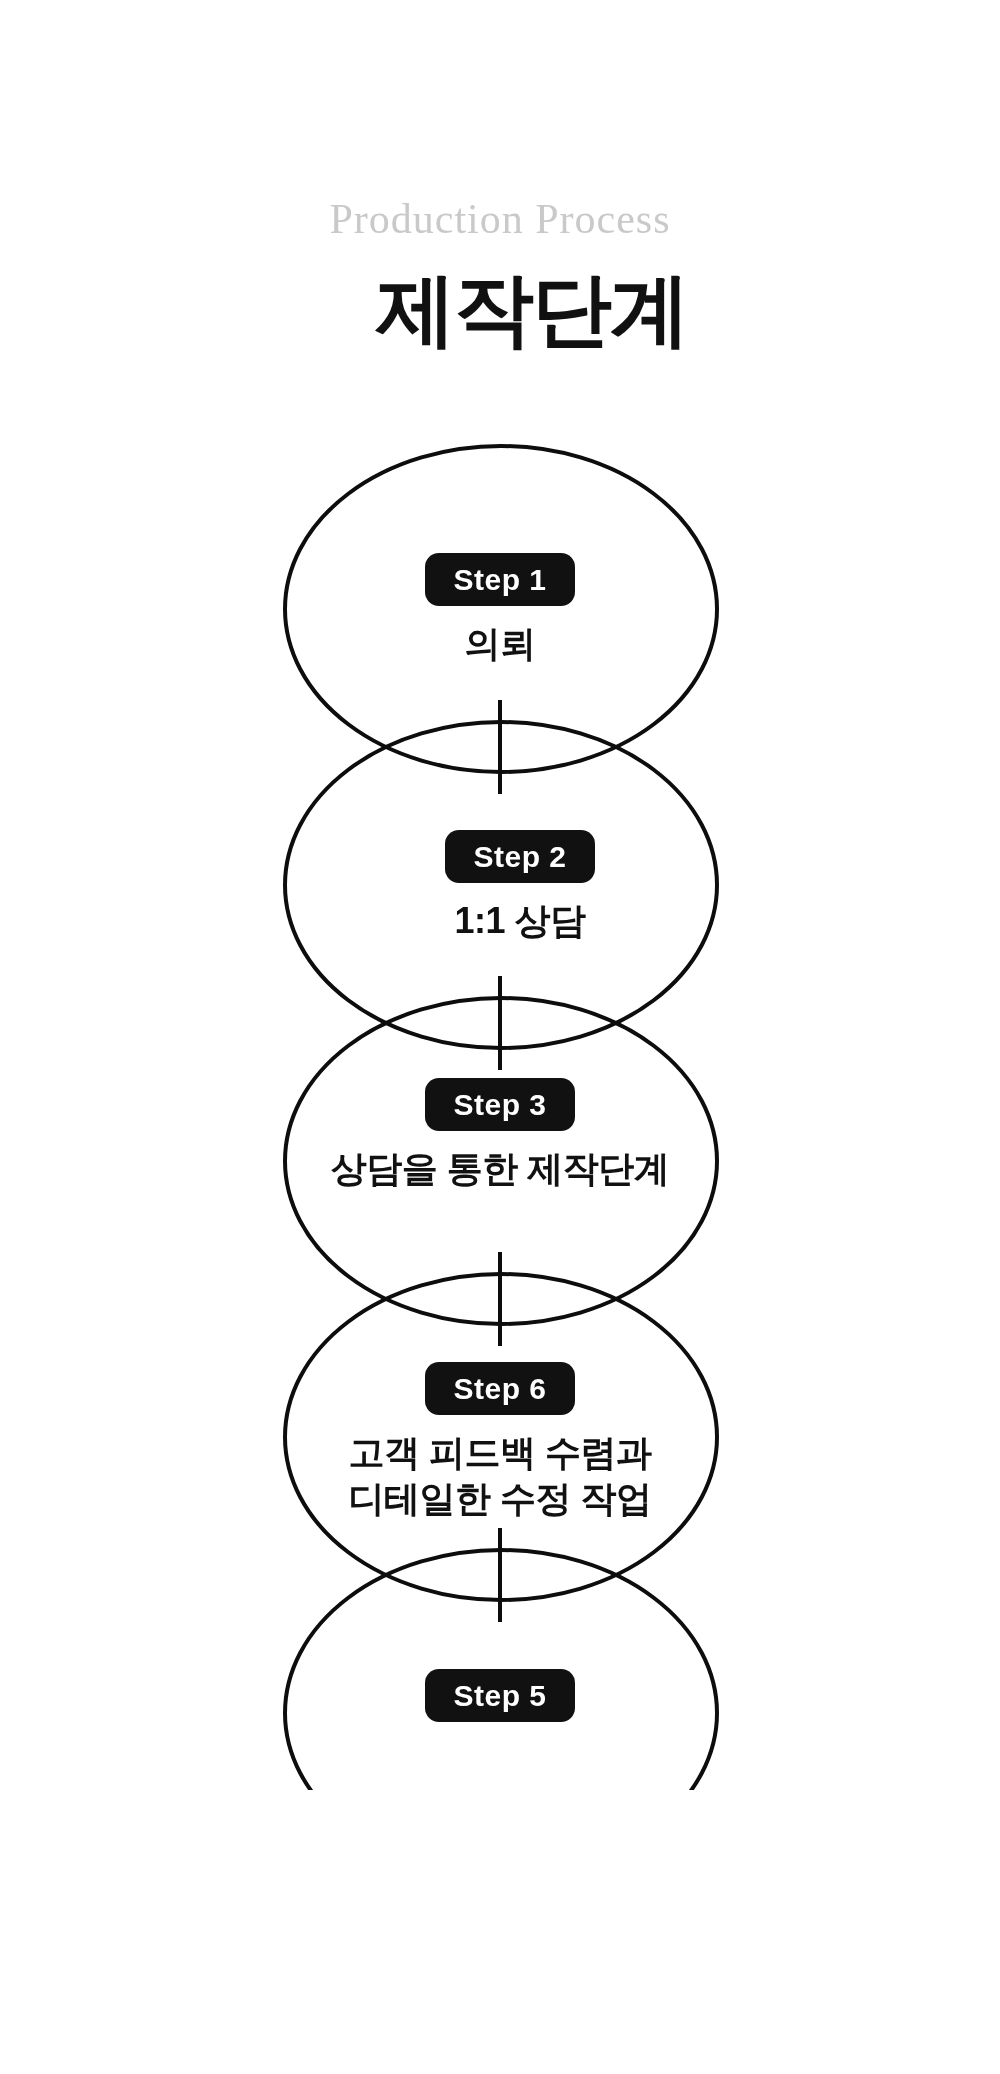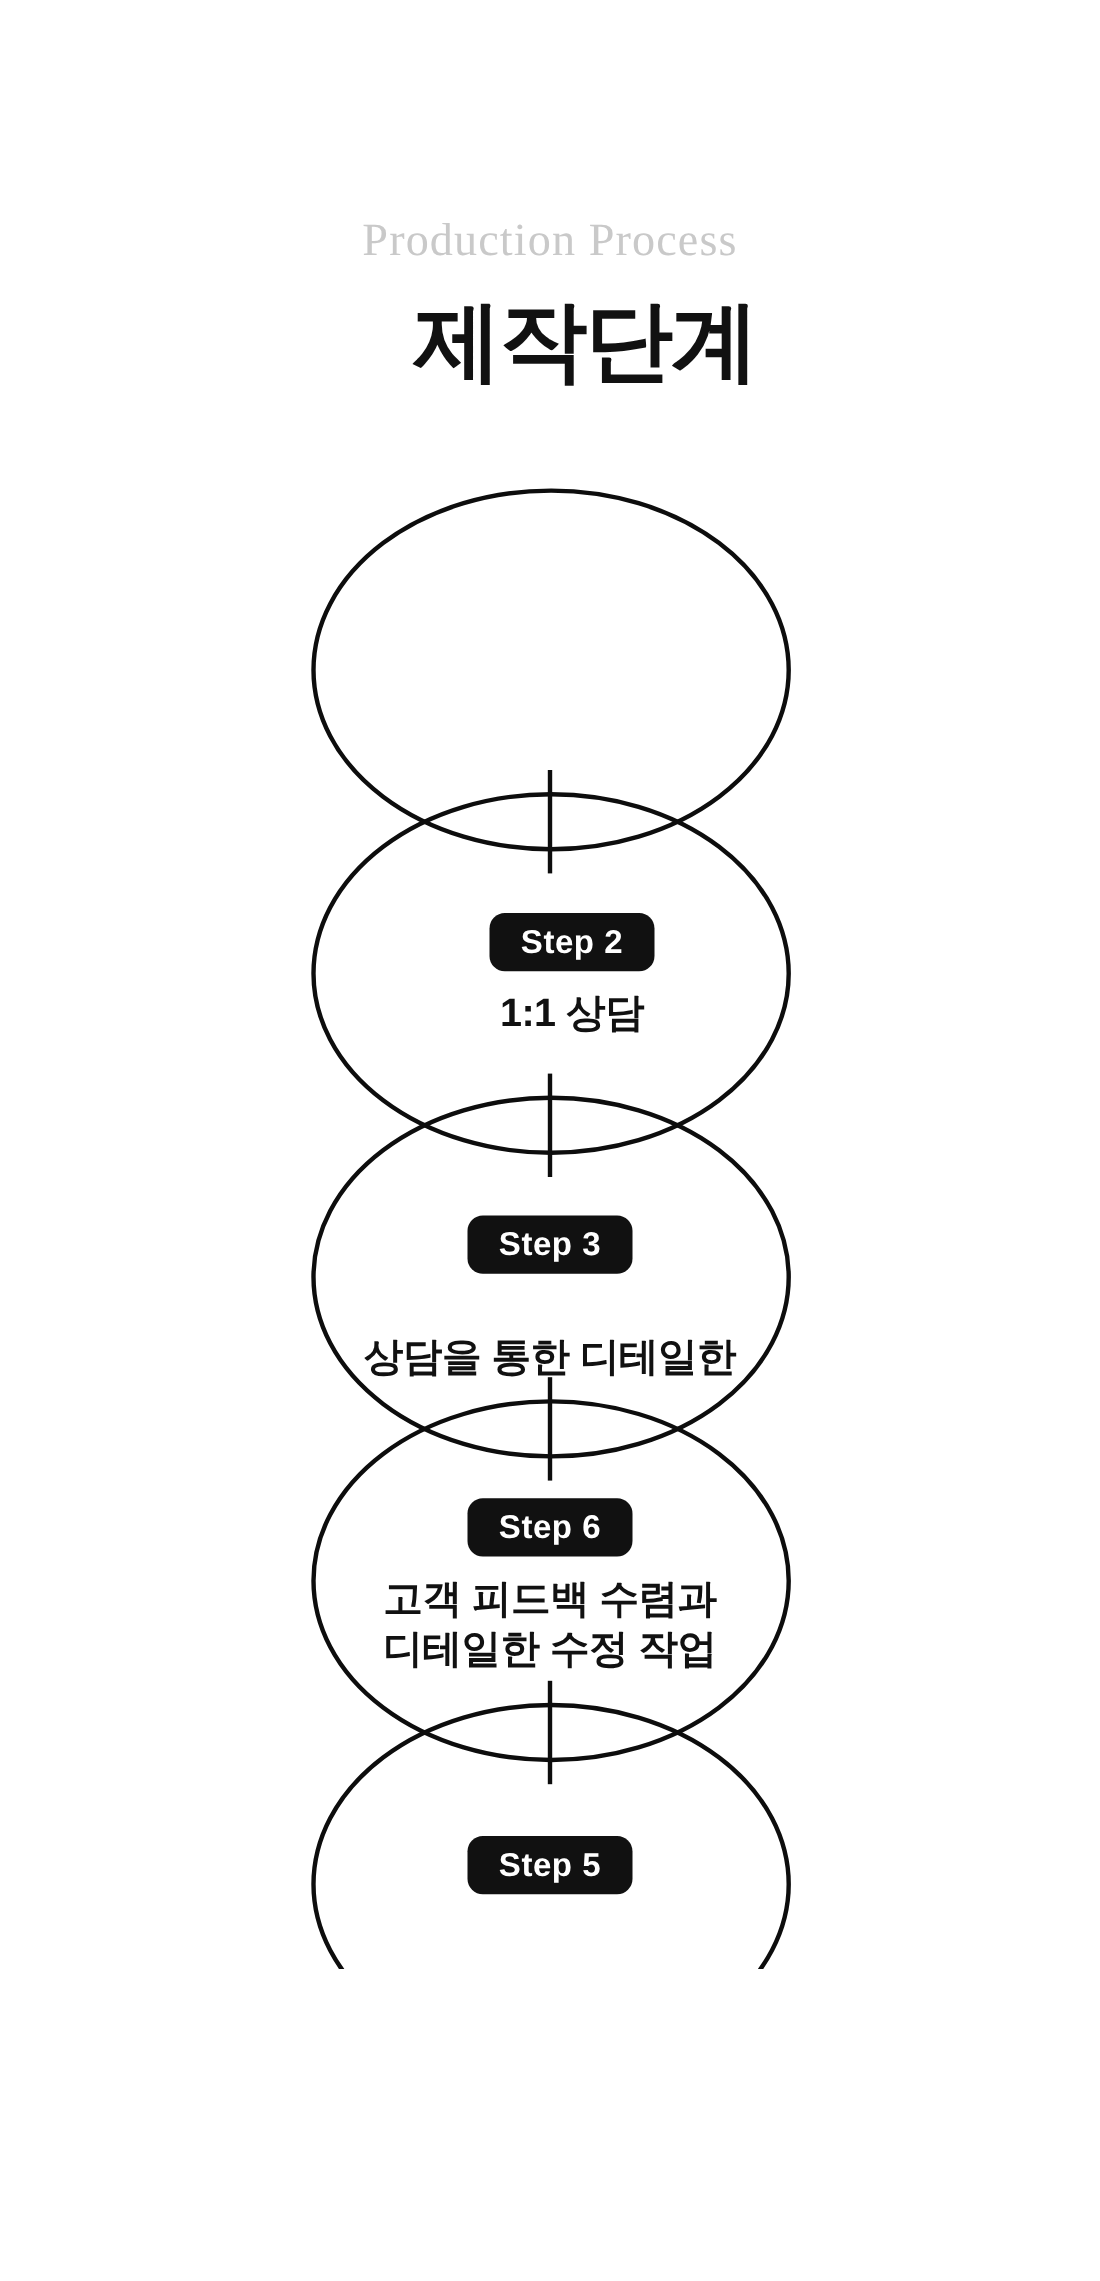--- a/index.html
+++ b/index.html
@@ -64,21 +64,21 @@
   .step-block {
     position: absolute;
     left: 0;
     width: 100%;
     display: flex;
     flex-direction: column;
     align-items: center;
   }
   .step-block.s1 { top: 553px; }
   .step-block.s2 { top: 830px; margin-left: 20px; }
-  .step-block.s3 { top: 1105px; gap: 37px; }
+  .step-block.s3 { top: 1078px; }
   .step-block.s4 { top: 1362px; }
   .step-block.s5 { top: 1669px; justify-content: space-between; }
 
   .step-badge {
     min-width: 144px;
     height: 53px;
     box-sizing: border-box;
     padding: 0 28px;
     background: #111111;
     border-radius: 14px;
@@ -126,36 +126,44 @@
     <ellipse cx="501" cy="885" rx="216" ry="163"></ellipse>
     <ellipse cx="501" cy="1161" rx="216" ry="163"></ellipse>
     <ellipse cx="501" cy="1437" rx="216" ry="163"></ellipse>
     <ellipse cx="501" cy="1713" rx="216" ry="163"></ellipse>
     <line x1="500" y1="700" x2="500" y2="794"></line>
     <line x1="500" y1="976" x2="500" y2="1070"></line>
     <line x1="500" y1="1252" x2="500" y2="1346"></line>
     <line x1="500" y1="1528" x2="500" y2="1622"></line>
   </svg>
 
+  <div class="step-block s1">
+    <div class="step-badge">
+      <span>Step 1</span>
+    </div>
+    <div class="step-desc">
+      <span>의뢰</span>
+    </div>
+  </div>
 
   <div class="step-block s2">
     <div class="step-badge">
       <span>Step 2</span>
     </div>
     <div class="step-desc">
       <span>1:1 상담</span>
     </div>
   </div>
 
   <div class="step-block s3">
     <div class="step-badge">
       <span>Step 3</span>
     </div>
     <div class="step-desc">
-      <span>상담을 통한 디테일한</span>
+      <span>상담을 통한 제작단계</span>
     </div>
   </div>
 
   <div class="step-block s4">
     <div class="step-badge">
       <span>Step 6</span>
     </div>
     <div class="step-desc">
       <span>고객 피드백 수렴과</span>
       <span>디테일한 수정 작업</span>

